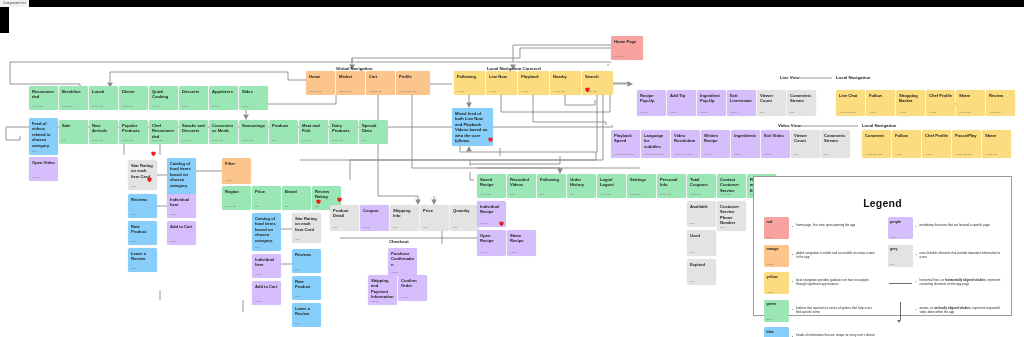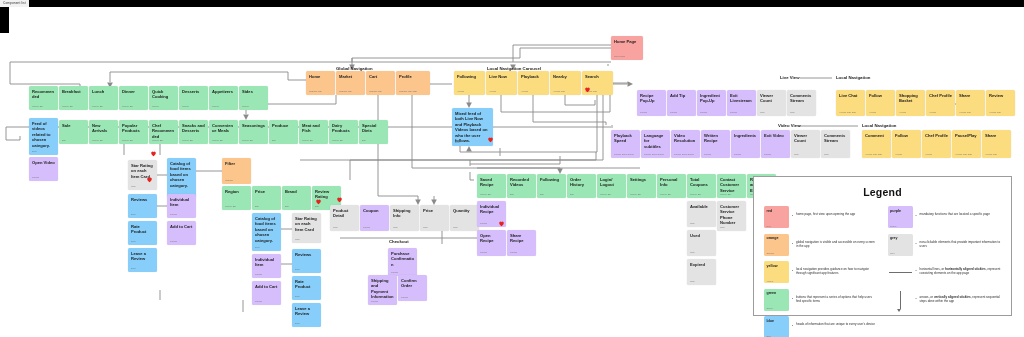--- a/index.html
+++ b/index.html
@@ -56,21 +56,21 @@
   .heart { position:absolute; z-index:12; width:7px; height:7px; }
   .heart svg { width:100%; height:100%; display:block; }
 
   
   .legend {
     position:absolute; left:753px; top:176px; width:259px; height:140px;
     background:#ffffff; border:.7px solid #9c9c9c; z-index:8;
   }
   .legend-title {
     text-align:center; font-size:10.5px; font-weight:700; color:#111;
-    margin-top:9px; letter-spacing:.2px;
+    margin-top:20px; letter-spacing:.2px;
   }
   .legend-cols { display:flex; padding:8px 10px 0 10px; gap:10px; }
   .legend-col { width:50%; }
   .legend-row { display:flex; align-items:flex-start; margin-bottom:5.5px; }
   .sw {
     width:25px; height:22px; border-radius:1.5px; flex:0 0 25px;
     font-size:3.6px; font-weight:700; color:#1c1c1c; padding:2.5px 0 0 2.5px;
     position:relative;
   }
   .sw .s { position:absolute; left:2.5px; bottom:1.5px; font-size:2.3px;

